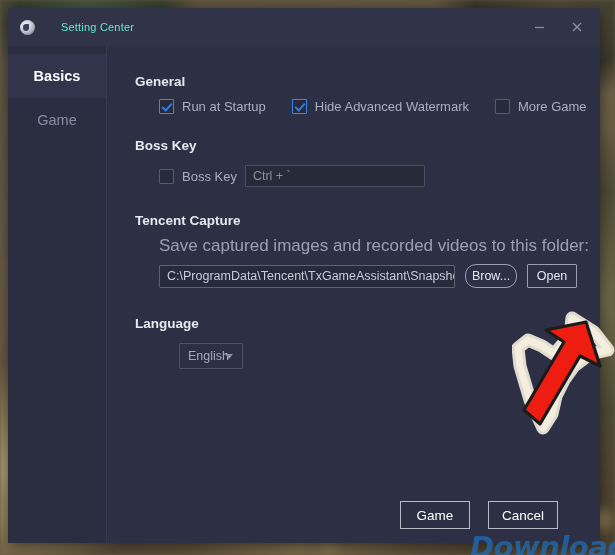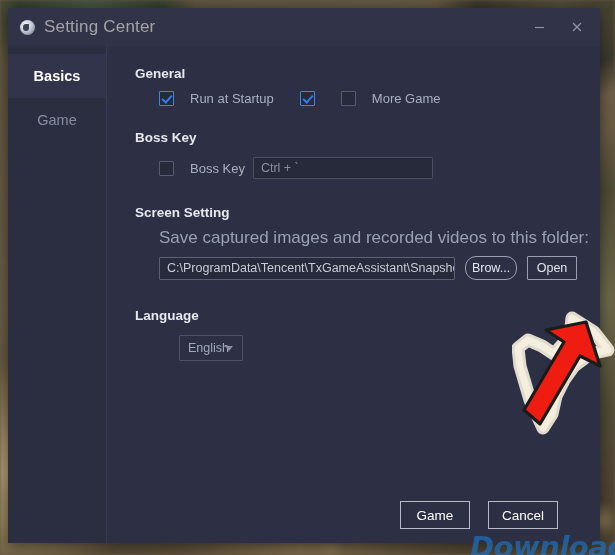--- a/index.html
+++ b/index.html
@@ -67,23 +67,24 @@
   }
   #app-icon::after {
     content: "";
     position: absolute;
     left: 2.5px; top: 4.5px;
     width: 6px; height: 6.5px;
     border-radius: 50% 10% 50% 50%;
     background: #3a4054;
   }
   #window-title {
-    color: #a3a3a3;
-    font-size: 17px;
+    color: #5eead4;
+    font-size: 11px;
     letter-spacing: .2px;
+    margin-left: 17px;
   }
   .win-btn {
     position: absolute;
     top: 0; height: 38px; width: 38px;
     display: flex; align-items: center; justify-content: center;
     color: #8c93a3;
   }
   #btn-min { right: 42px; }
   #btn-close { right: 4px; }
   .win-btn svg { display: block; }
@@ -118,29 +119,29 @@
   
   #content {
     flex: 1;
     position: relative;
     padding: 16px 0 0 28px;
   }
   .section-title {
     color: #e6e8ee;
     font-size: 13.5px;
     font-weight: bold;
-    margin: 4px 0 4px 0;
+    margin: 12px 0 4px 0;
   }
   .group { margin-bottom: 2px; }
 
   .row { display: flex; align-items: center; }
   .indent { padding-left: 24px; }
 
   
-  .cb-wrap { display: flex; align-items: flex-start; margin-right: 26px; gap: 8px; }
+  .cb-wrap { display: flex; align-items: flex-start; margin-right: 26px; }
   .cb {
     width: 15px; height: 15px;
     border: 1px solid #565b73;
     background: #272a3b;
     flex: none;
     position: relative;
     border-radius: 1px;
   }
   .cb.checked { border-color: #3e85e8; }
   .cb.checked::after {
@@ -317,20 +318,21 @@
           <div class="section-title">General</div>
           <div class="row indent" style="margin-top:10px;">
 
             <label class="cb-wrap">
               <span class="cb checked"></span>
               <span class="cb-label">Run at Startup</span>
             </label>
 
             <label class="cb-wrap">
               <span class="cb checked"></span>
+              <span class="cb-label">Hide Advanced Watermark</span>
             </label>
 
             <label class="cb-wrap">
               <span class="cb"></span>
               <span class="cb-label">More Game</span>
             </label>
 
           </div>
         </div>
 
@@ -341,21 +343,21 @@
               <span class="cb"></span>
               <span class="cb-label">Boss Key</span>
             </label>
             <div class="field" id="bosskey-field">
               <span>Ctrl + `</span>
             </div>
           </div>
         </div>
 
         <div class="group" style="margin-top:26px;">
-          <div class="section-title">Screen Setting</div>
+          <div class="section-title">Tencent Capture</div>
           <div class="hint indent">Save captured images and recorded videos to this folder:</div>
           <div id="path-row" class="indent">
             <div class="field" id="path-field">
               <span>C:\ProgramData\Tencent\TxGameAssistant\Snapshot</span>
             </div>
             <button class="btn" id="btn-browse">Brow...</button>
             <button class="btn" id="btn-open">Open</button>
           </div>
         </div>
 

